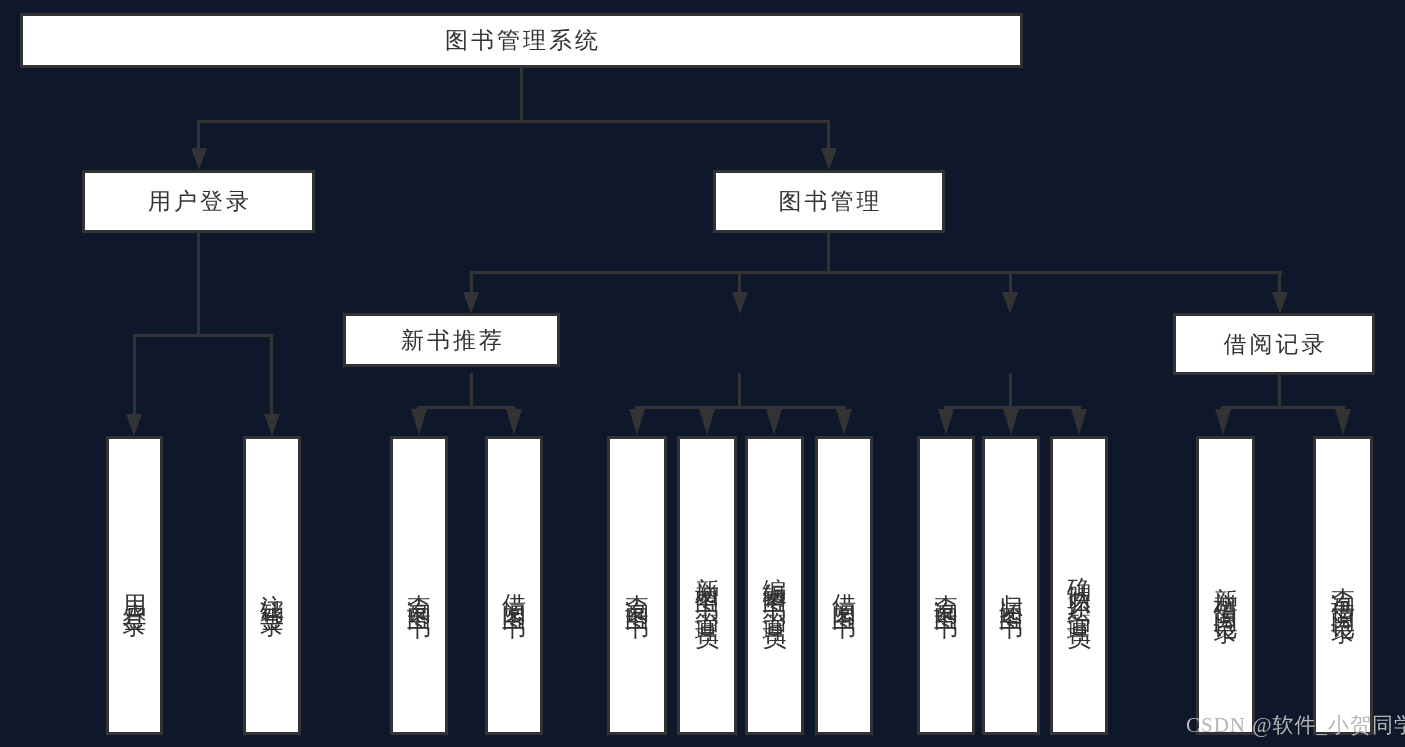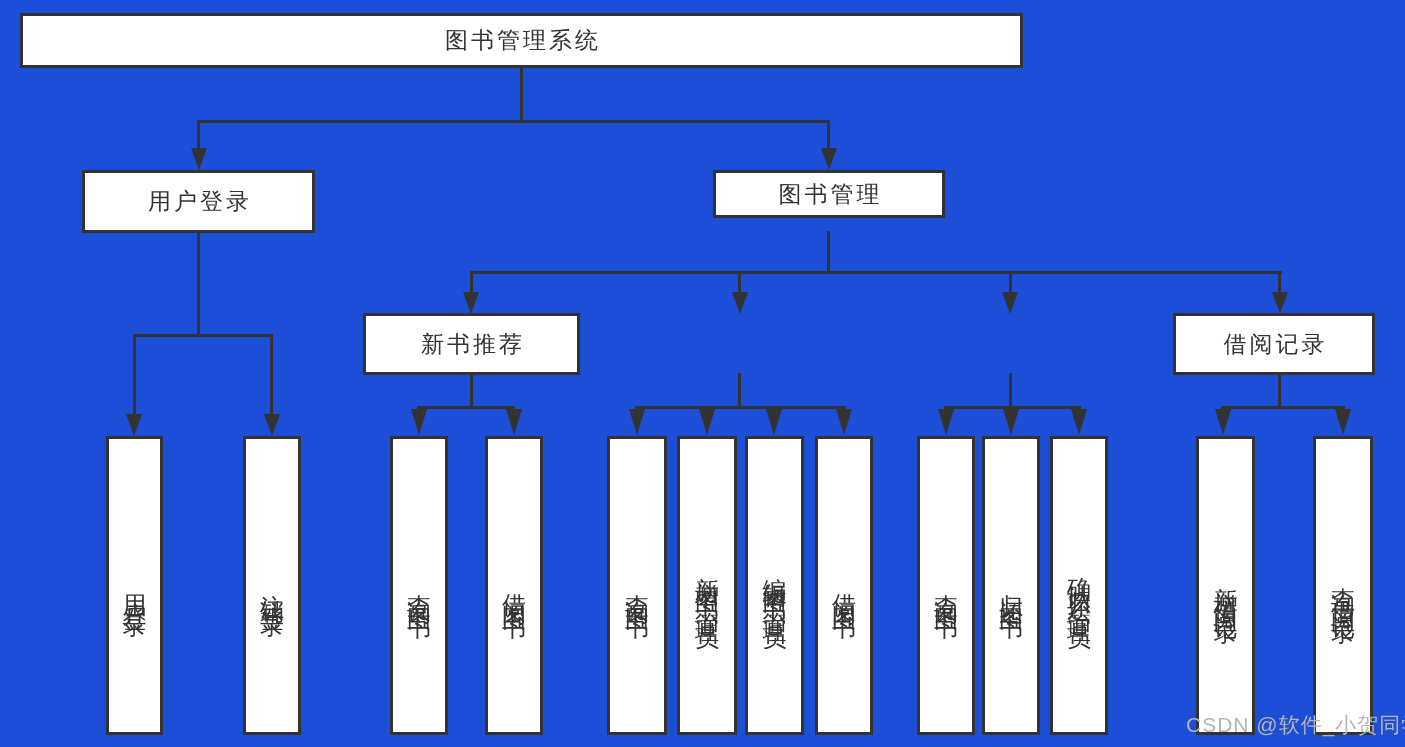--- a/index.html
+++ b/index.html
@@ -1,18 +1,18 @@
 <!DOCTYPE html>
 <html><head>
 <meta charset="utf-8">
 <style>
   html,body { margin:0; padding:0; background:#fff; }
   #canvas {
-    position:relative; width:1405px; height:747px; background:#1d4ed8;
-    font-family:Liberation Sans, sans-serif; overflow:hidden;
+    position:relative; width:1405px; height:747px; background:#0f172a;
+    font-family:Liberation Serif, serif; overflow:hidden;
   }
   .box {
     position:absolute; box-sizing:border-box;
     border:3px solid #333333; background:#ffffff; color:#333333;
     display:flex; align-items:center; justify-content:center;
     line-height:1;
   }
   .h { font-size:23px; letter-spacing:3px; padding-left:3px; }
   .v {
     font-size:24px; letter-spacing:7px;
@@ -40,41 +40,41 @@
   <div class="box h" style="left:20px;top:13px;width:1003px;height:55px">图书管理系统</div>
 
   <div class="vl" style="left:520px;top:68px;height:55px"></div>
   <div class="hl" style="left:197px;top:120px;width:633px"></div>
   <div class="vl" style="left:197px;top:120px;height:30px"></div>
   <div class="vl" style="left:827px;top:120px;height:30px"></div>
   <div class="ah ah22" style="left:191px;top:148px"></div>
   <div class="ah ah22" style="left:821px;top:148px"></div>
 
   <div class="box h" style="left:82px;top:170px;width:233px;height:63px">用户登录</div>
-  <div class="box h" style="left:713px;top:170px;width:232px;height:48px">图书管理</div>
+  <div class="box h" style="left:713px;top:170px;width:232px;height:63px">图书管理</div>
 
   <div class="vl" style="left:197px;top:231px;height:105px"></div>
   <div class="hl" style="left:133px;top:334px;width:140px"></div>
   <div class="vl" style="left:133px;top:334px;height:82px"></div>
   <div class="vl" style="left:270px;top:334px;height:82px"></div>
   <div class="ah ah22" style="left:126px;top:414px"></div>
   <div class="ah ah22" style="left:264px;top:414px"></div>
 
   <div class="vl" style="left:827px;top:231px;height:43px"></div>
   <div class="hl" style="left:470px;top:271px;width:812px"></div>
   <div class="vl" style="left:470px;top:271px;height:24px"></div>
   <div class="vl" style="left:738px;top:271px;height:24px"></div>
   <div class="vl" style="left:1009px;top:271px;height:24px"></div>
   <div class="vl" style="left:1278px;top:271px;height:24px"></div>
   <div class="ah ah22" style="left:463px;top:292px"></div>
   <div class="ah ah22" style="left:732px;top:292px"></div>
   <div class="ah ah22" style="left:1002px;top:292px"></div>
   <div class="ah ah22" style="left:1272px;top:292px"></div>
 
-  <div class="box h" style="left:363px;top:313px;width:217px;height:62px">新书推荐</div>
+  <div class="box h" style="left:343px;top:313px;width:217px;height:54px">新书推荐</div>
   <div class="box h" style="left:1173px;top:313px;width:202px;height:62px">借阅记录</div>
 
   <div class="vl" style="left:470px;top:373px;height:35px"></div>
   <div class="hl" style="left:417px;top:406px;width:98px"></div>
   <div class="ah ah26" style="left:411px;top:409px"></div>
   <div class="ah ah26" style="left:506px;top:409px"></div>
 
   <div class="vl" style="left:738px;top:373px;height:35px"></div>
   <div class="hl" style="left:635px;top:406px;width:211px"></div>
   <div class="ah ah26" style="left:629px;top:409px"></div>

